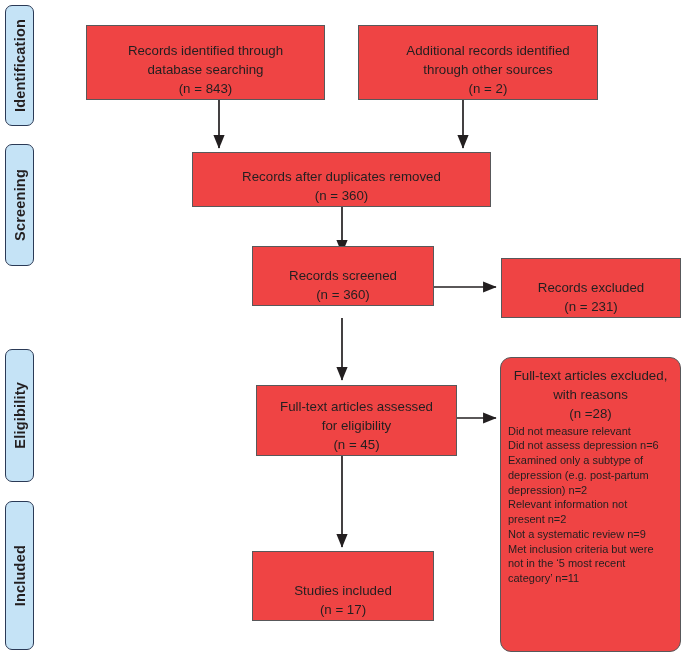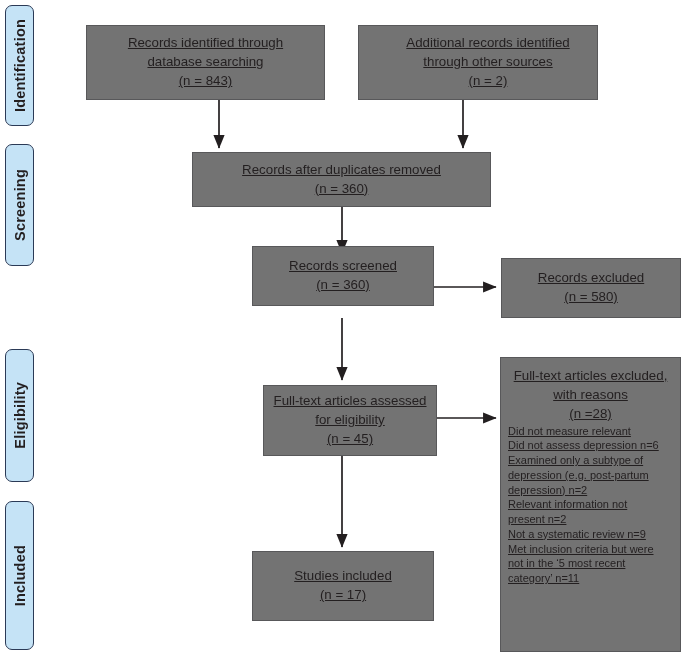--- a/index.html
+++ b/index.html
@@ -35,39 +35,39 @@
     transform: rotate(180deg);
     font-weight: bold;
     font-size: 14.5px;
     letter-spacing: 0.2px;
     color: #231f20;
     white-space: nowrap;
   }
   .node {
     position: absolute;
     box-sizing: border-box;
-    background: #737373;
+    background: #ef4444;
     border: 1.5px solid #58585a;
     display: flex;
-    align-items: center;
+    align-items: flex-end;
     justify-content: center;
     text-align: center;
-    text-decoration: underline;
   }
   .node .node-text {
     font-size: 13.3px;
     line-height: 1.42;
     color: #231f20;
     padding: 0 6px;
     white-space: pre-line;
   }
   .node.reasons {
     display: block;
     text-align: left;
     padding: 9px 0 0 0;
+    border-radius: 11px;
   }
   .reasons-head {
     font-size: 13.3px;
     line-height: 1.42;
     text-align: center;
     color: #231f20;
     white-space: pre-line;
     padding: 0 8px;
   }
   .reasons-list {
@@ -148,24 +148,24 @@
 (n = 360)</div>
   </div>
 
   <div class="node" style="left:252px; top:246px; width:182px; height:60px;">
     <div class="node-text">Records screened
 (n = 360)</div>
   </div>
 
   <div class="node" style="left:501px; top:258px; width:180px; height:60px;">
     <div class="node-text">Records excluded
-(n = 580)</div>
+(n = 231)</div>
   </div>
 
-  <div class="node" style="left:263px; top:385px; width:174px; height:71px;">
+  <div class="node" style="left:256px; top:385px; width:201px; height:71px;">
     <div class="node-text">Full-text articles assessed
 for eligibility
 (n = 45)</div>
   </div>
 
   <div class="node reasons" style="left:500px; top:357px; width:181px; height:295px;">
     <div class="reasons-head">Full-text articles excluded,
 with reasons
 (n =28)</div>
     <ul class="reasons-list">

